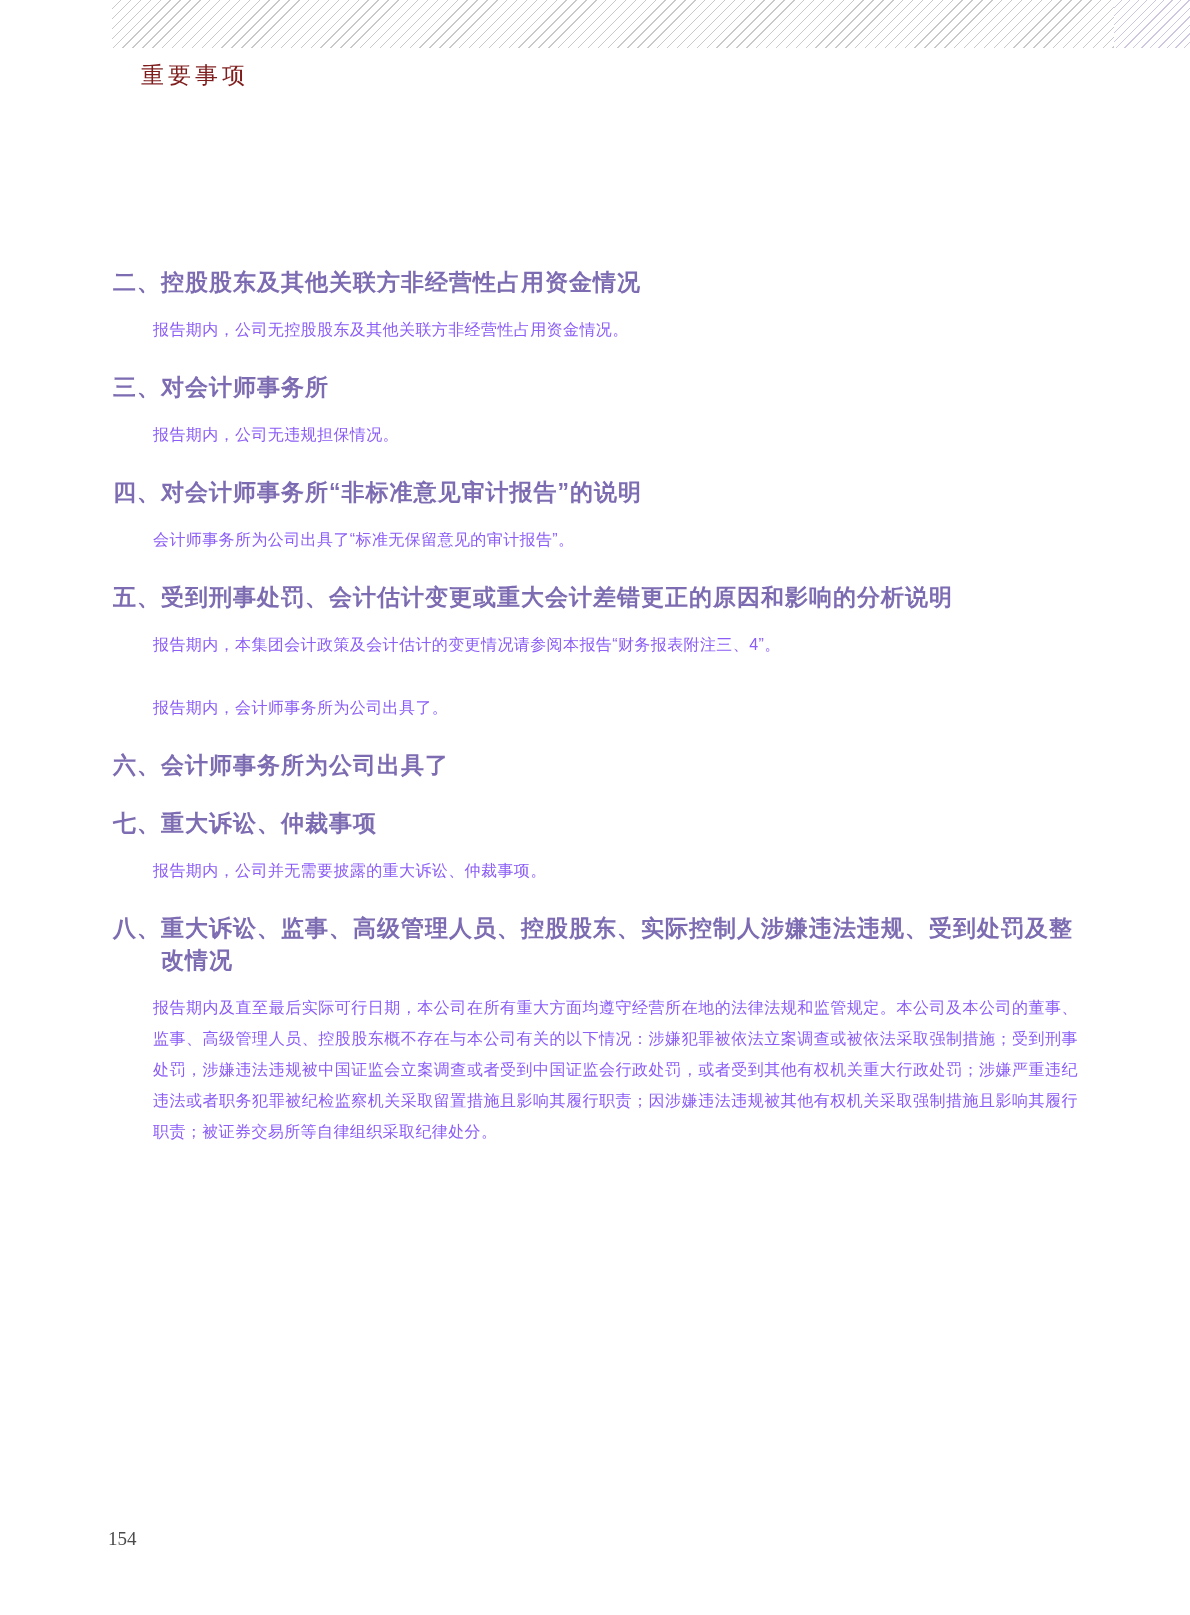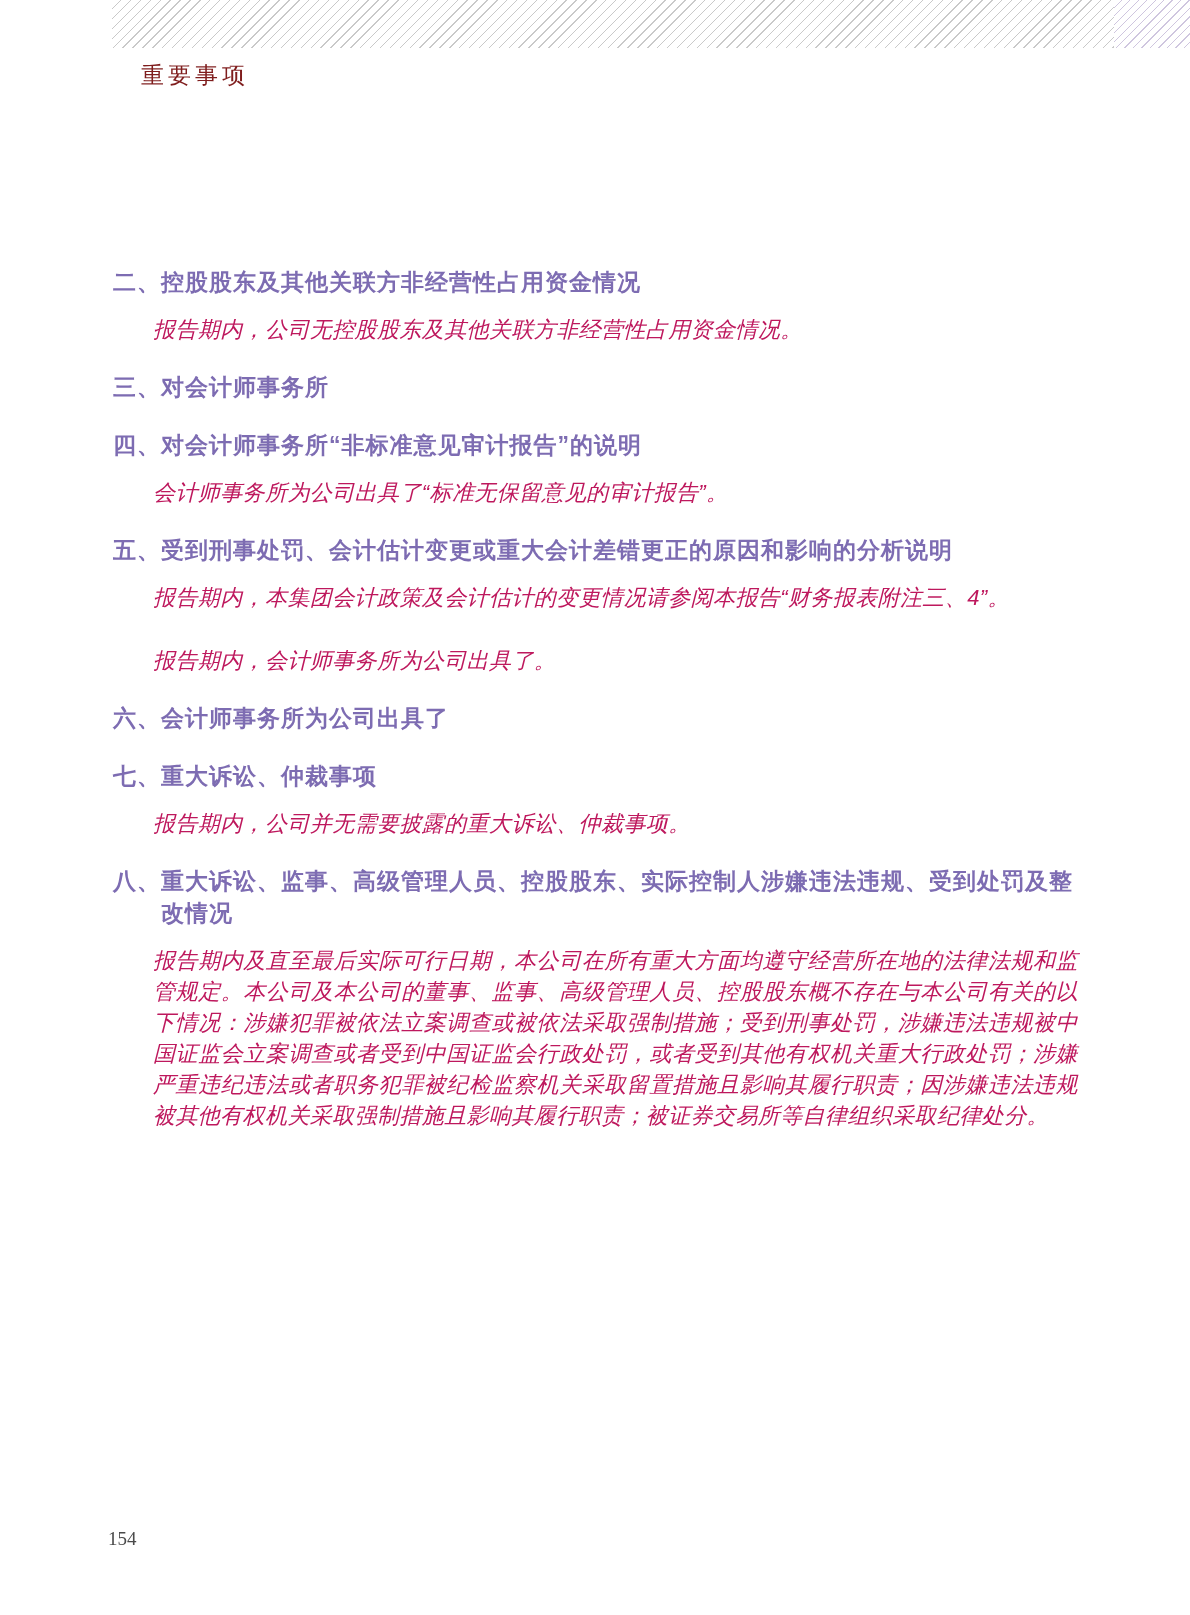--- a/index.html
+++ b/index.html
@@ -76,26 +76,25 @@
   }
   .sec-title {
     flex: 1;
   }
 
   .sec-body {
     margin-left: 40px;
   }
   .sec-body p {
     margin: 0 0 32px 0;
-    font-size: 22px;
+    font-size: 16px;
     line-height: 31px;
     letter-spacing: 0.4px;
-    color: #be185d;
+    color: #8b5cf6;
     text-align: justify;
-    font-style: italic;
   }
   .sec-body p:last-child { margin-bottom: 0; }
 
   .page-number {
     position: absolute;
     top: 1528px;
     left: 108px;
     font-family: "Liberation Serif", "DejaVu Serif", serif;
     font-size: 19px;
     color: #4a4a4a;
@@ -122,20 +121,23 @@
     <div class="sec-body">
           <p>报告期内，公司无控股股东及其他关联方非经营性占用资金情况。</p>
         </div>
   </section>
 
   <section class="section">
     <h2 class="section-heading">
       <span class="sec-num">三、</span>
       <span class="sec-title">对会计师事务所</span>
     </h2>
+    <div class="sec-body">
+          <p>报告期内，公司无违规担保情况。</p>
+        </div>
   </section>
 
   <section class="section">
     <h2 class="section-heading">
       <span class="sec-num">四、</span>
       <span class="sec-title">对会计师事务所“非标准意见审计报告”的说明</span>
     </h2>
     <div class="sec-body">
           <p>会计师事务所为公司出具了“标准无保留意见的审计报告”。</p>
         </div>

